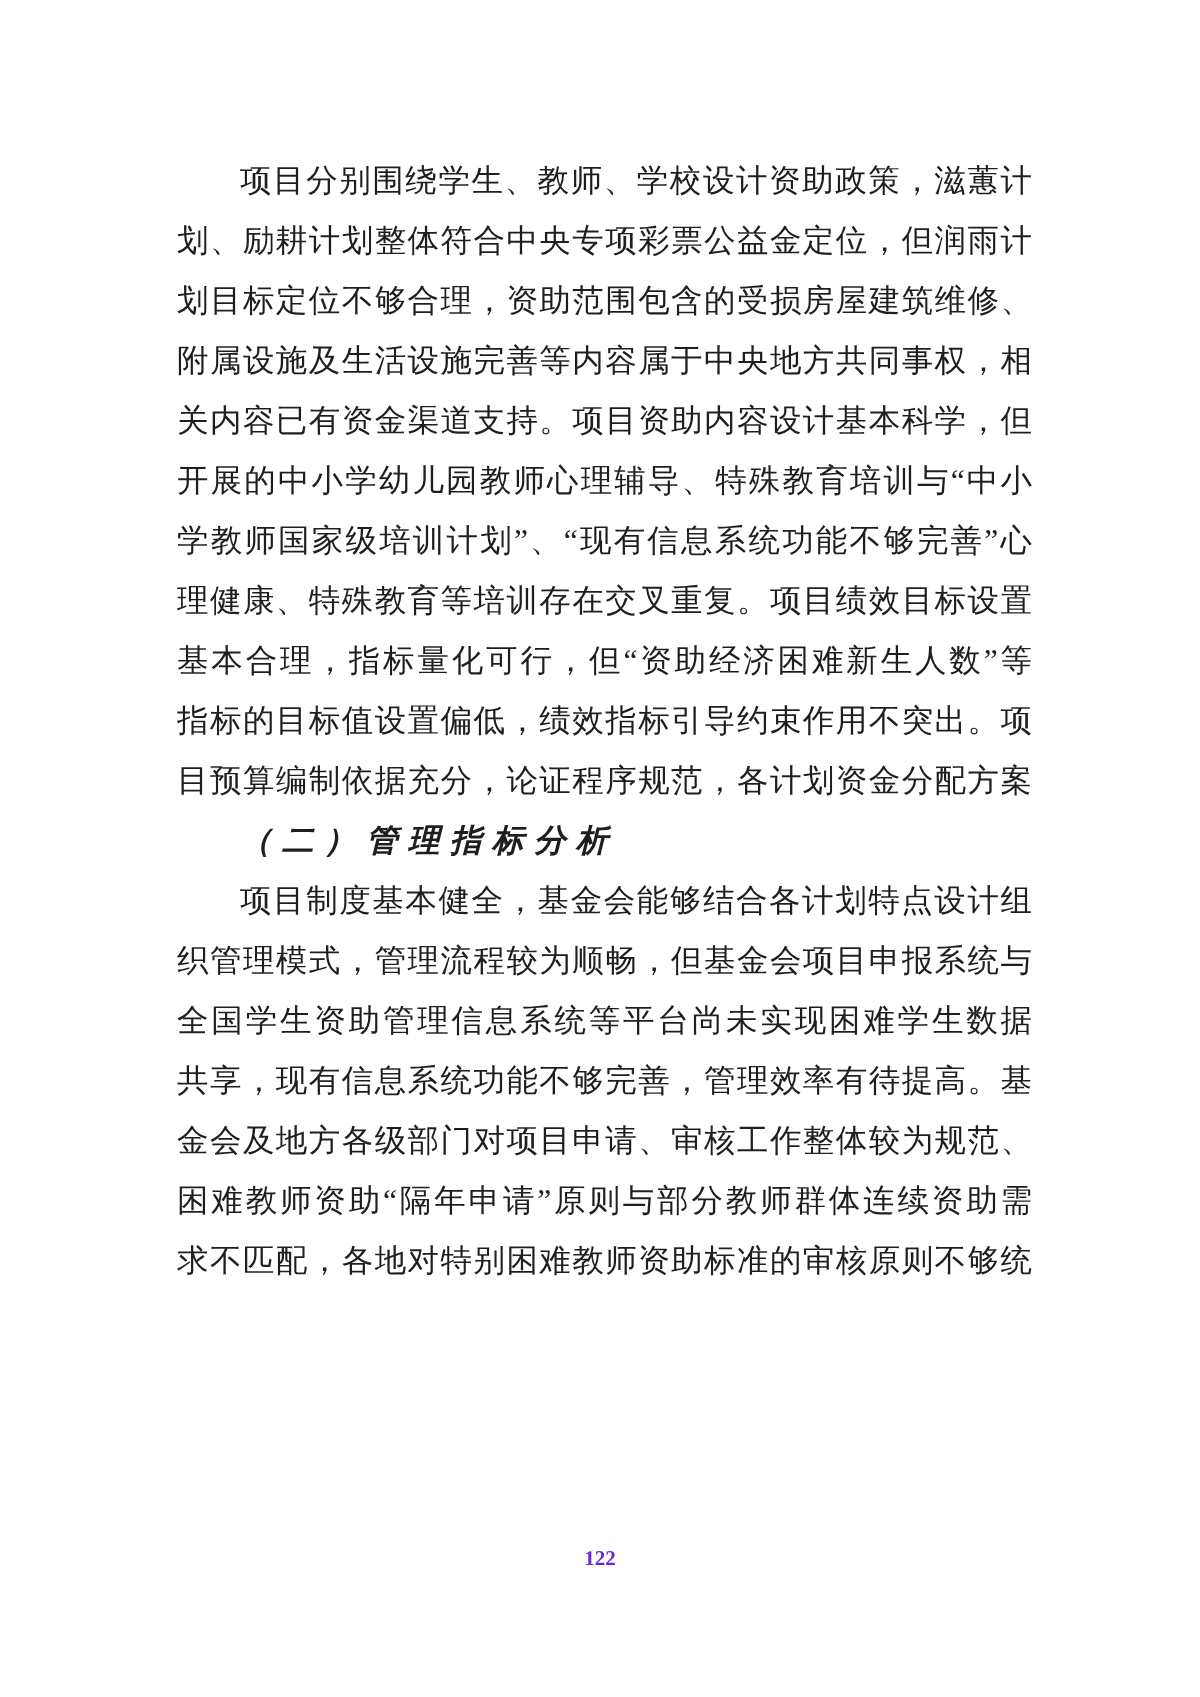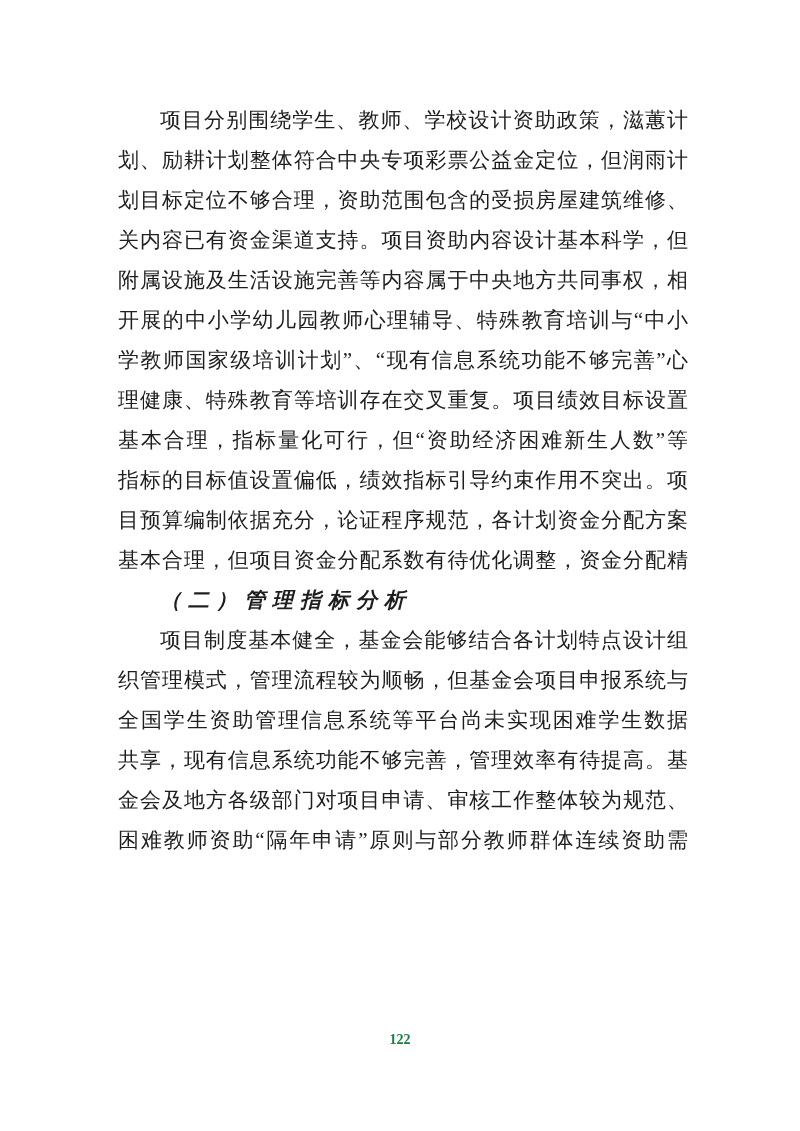--- a/index.html
+++ b/index.html
@@ -49,51 +49,51 @@
   }
   .page-num {
     position: absolute;
     top: 1031px;
     left: 0;
     width: 100%;
     text-align: center;
     font-size: 14px;
     font-weight: bold;
     line-height: 18px;
-    color: #15803d;
+    color: #6d28d9;
   }
 </style>
 </head>
 <body>
 
 <div class="page">
   <div class="text-block">
 
     <div>
       <div class="jline firstline">项目分别围绕学生、教师、学校设计资助政策，滋蕙计</div>
       <div class="jline">划、励耕计划整体符合中央专项彩票公益金定位，但润雨计</div>
       <div class="jline">划目标定位不够合理，资助范围包含的受损房屋建筑维修、</div>
+      <div class="jline">附属设施及生活设施完善等内容属于中央地方共同事权，相</div>
       <div class="jline">关内容已有资金渠道支持。项目资助内容设计基本科学，但</div>
-      <div class="jline">附属设施及生活设施完善等内容属于中央地方共同事权，相</div>
       <div class="jline">开展的中小学幼儿园教师心理辅导、特殊教育培训与“中小</div>
       <div class="jline">学教师国家级培训计划”、“现有信息系统功能不够完善”心</div>
       <div class="jline">理健康、特殊教育等培训存在交叉重复。项目绩效目标设置</div>
       <div class="jline">基本合理，指标量化可行，但“资助经济困难新生人数”等</div>
       <div class="jline">指标的目标值设置偏低，绩效指标引导约束作用不突出。项</div>
       <div class="jline">目预算编制依据充分，论证程序规范，各计划资金分配方案</div>
-      <div class="jline">基本合理，但项目资金分配系数有待优化调整，资金分配精</div>
     </div>
 
     <div class="heading">（二）管理指标分析</div>
 
     <div>
       <div class="jline firstline">项目制度基本健全，基金会能够结合各计划特点设计组</div>
       <div class="jline">织管理模式，管理流程较为顺畅，但基金会项目申报系统与</div>
       <div class="jline">全国学生资助管理信息系统等平台尚未实现困难学生数据</div>
       <div class="jline">共享，现有信息系统功能不够完善，管理效率有待提高。基</div>
       <div class="jline">金会及地方各级部门对项目申请、审核工作整体较为规范、</div>
       <div class="jline">困难教师资助“隔年申请”原则与部分教师群体连续资助需</div>
+      <div class="jline">求不匹配，各地对特别困难教师资助标准的审核原则不够统</div>
     </div>
 
   </div>
 
   <div class="page-num">122</div>
 </div>
 
 </body></html>

